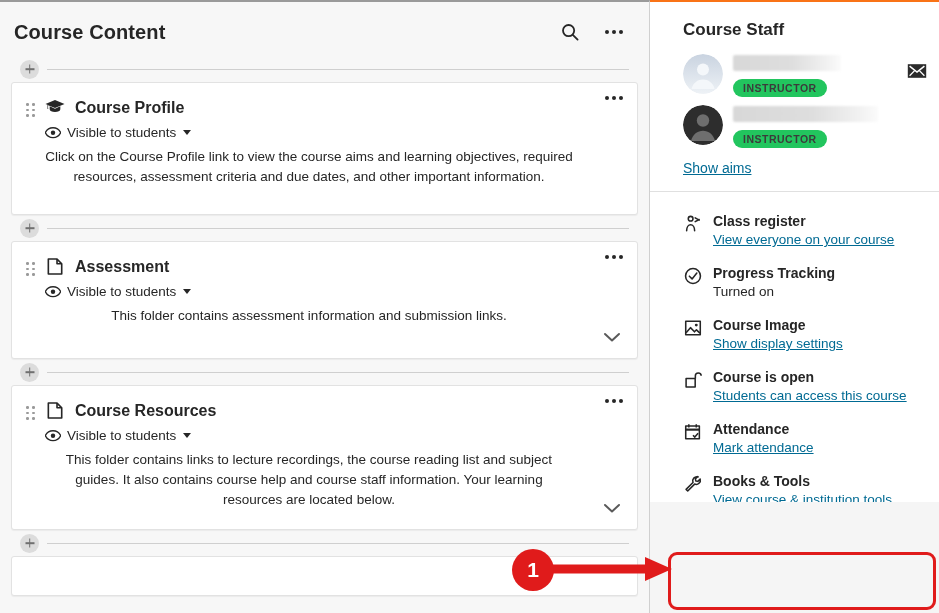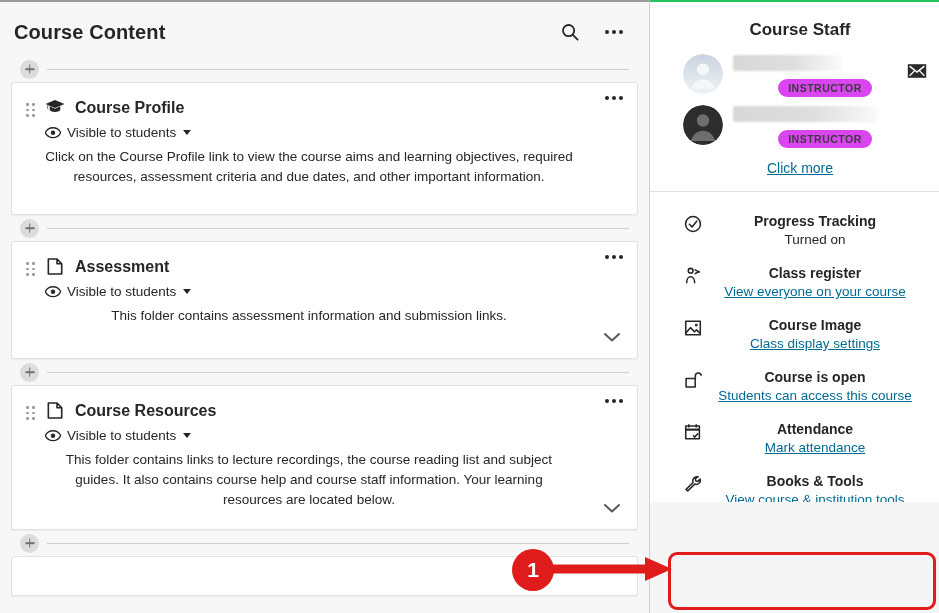--- a/index.html
+++ b/index.html
@@ -146,24 +146,23 @@
     width: 22px; height: 14px;
     cursor: pointer;
   }
 
   
   .sidebar {
     width: 289px;
     height: 502px;
     background: #ffffff;
     box-sizing: border-box;
-    border-top: 2px solid #22c55e;
+    border-top: 2px solid #f97316;
     position: relative;
     overflow: hidden;
-    text-align: center;
   }
   .side-section { padding: 18px 22px 16px 33px; }
   .side-section.staff { padding-bottom: 14px; }
   .side-divider { height: 1px; background: #e0e0e0; margin: 0; }
   .side-title {
     font-size: 17px; font-weight: 700; color: #262626;
     margin: 0 0 14px 0;
   }
   .staff-row {
     display: flex; align-items: flex-start;
@@ -177,21 +176,21 @@
   .staff-meta { flex: 1; padding-top: 1px; }
   .name-redacted {
     height: 16px;
     border-radius: 2px;
     background: linear-gradient(90deg, #d8d8d8 0%, #dedede 55%, #f2f2f2 88%, #fbfbfb 100%);
     filter: blur(1.2px);
   }
   .role-pill {
     display: inline-block;
     margin-top: 8px;
-    background: #d946ef;
+    background: #22c55e;
     border-radius: 10px;
     padding: 3px 10px 3px 10px;
     font-size: 10.5px;
     font-weight: 700;
     letter-spacing: 0.5px;
     color: #3b3b3b;
   }
   .mail-icon {
     position: absolute;
     right: -10px; top: 9px;
@@ -476,65 +475,65 @@
             <circle cx="20" cy="15.5" r="6.2" fill="#6e6e6e"></circle>
             <path d="M8 36c1.8-6.8 6.5-10.2 12-10.2S30.2 29.2 32 36z" fill="#6e6e6e"></path>
           </svg>
         </div>
         <div class="staff-meta">
           <div class="name-redacted" style="width:145px"></div>
           <span class="role-pill">INSTRUCTOR</span>
         </div>
       </div>
 
-      <a class="show-more">Click more</a>
+      <a class="show-more">Show aims</a>
     </div>
 
     <div class="side-divider"></div>
 
     <div class="side-section" style="padding-top:20px">
-
-      <div class="detail-item">
-        <span class="detail-icon">
-          <svg width="20" height="20" viewBox="0 0 22 22" fill="none" stroke="#262626" stroke-width="1.7" stroke-linecap="round" stroke-linejoin="round">
-            <circle cx="11" cy="11" r="8.2"></circle>
-            <path d="M7 11.2 L10 14.2 L15.2 7.8"></path>
-          </svg>
-        </span>
-        <div class="detail-text">
-          <div class="detail-label">Progress Tracking</div>
-          <div class="detail-sub">Turned on</div>
-        </div>
-      </div>
 
       <div class="detail-item">
         <span class="detail-icon">
           <svg width="20" height="20" viewBox="0 0 22 22" fill="none" stroke="#262626" stroke-width="1.7" stroke-linecap="round">
             <circle cx="8.4" cy="5.2" r="2.6"></circle>
             <path d="M4 18.5c0-3.8 2-6.6 4.4-6.6s4.4 2.8 4.4 6.6"></path>
             <path d="M13.4 4.2l4.4 2.6M13.4 8.4l4.4-2.4"></path>
           </svg>
         </span>
         <div class="detail-text">
           <div class="detail-label">Class register</div>
           <a class="detail-link">View everyone on your course</a>
         </div>
       </div>
 
       <div class="detail-item">
         <span class="detail-icon">
+          <svg width="20" height="20" viewBox="0 0 22 22" fill="none" stroke="#262626" stroke-width="1.7" stroke-linecap="round" stroke-linejoin="round">
+            <circle cx="11" cy="11" r="8.2"></circle>
+            <path d="M7 11.2 L10 14.2 L15.2 7.8"></path>
+          </svg>
+        </span>
+        <div class="detail-text">
+          <div class="detail-label">Progress Tracking</div>
+          <div class="detail-sub">Turned on</div>
+        </div>
+      </div>
+
+      <div class="detail-item">
+        <span class="detail-icon">
           <svg width="20" height="20" viewBox="0 0 22 22" fill="none" stroke="#262626" stroke-width="1.7" stroke-linejoin="round">
             <rect x="3" y="3.6" width="16" height="14.8"></rect>
             <circle cx="14.6" cy="7.8" r="1.6" fill="#262626" stroke="none"></circle>
             <path d="M3.4 16.2 L8.2 10.6 L12.6 15.2 L14.8 13 L18.6 16.6"></path>
           </svg>
         </span>
         <div class="detail-text">
           <div class="detail-label">Course Image</div>
-          <a class="detail-link">Class display settings</a>
+          <a class="detail-link">Show display settings</a>
         </div>
       </div>
 
       <div class="detail-item">
         <span class="detail-icon">
           <svg width="20" height="20" viewBox="0 0 22 22" fill="none" stroke="#262626" stroke-width="1.7" stroke-linejoin="round">
             <rect x="3.4" y="9.4" width="10" height="9.4"></rect>
             <path d="M13.6 9.4V6.4a3.2 3.2 0 016.4 0"></path>
           </svg>
         </span>

